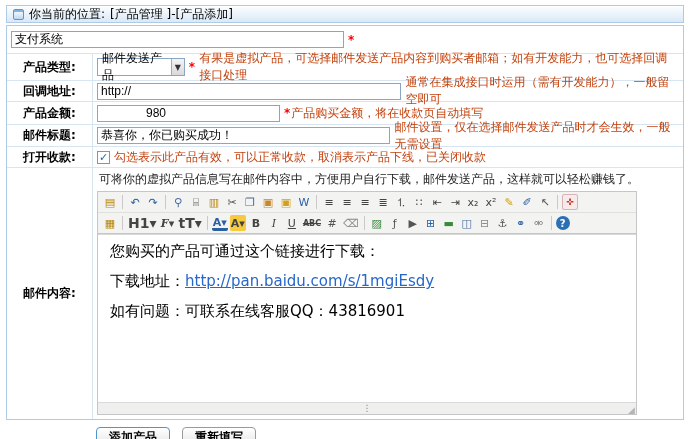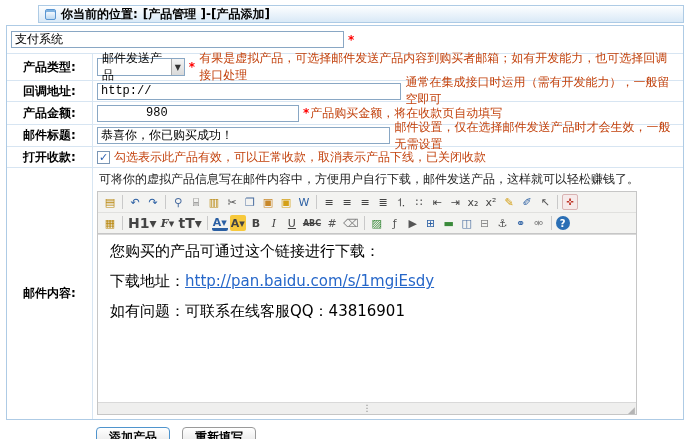--- a/index.html
+++ b/index.html
@@ -1,36 +1,36 @@
 <!DOCTYPE html>
 <html><head>
 <meta charset="utf-8">
 <style>
   * { box-sizing: border-box; }
   body { margin: 0; background: #fff; }
   .page { width: 678px; margin: 5px 6px; font-family: "DejaVu Sans", sans-serif; font-size: 12px; color: #000; }
 
   
   .breadcrumb-bar { height: 18px; display: flex; align-items: center; gap: 5px; padding-left: 6px;
-    background: linear-gradient(#fdfeff, #d9e9f7); border: 1px solid #aecbe5; font-weight: bold; margin-left: 32px; }
+    background: linear-gradient(#fdfeff, #d9e9f7); border: 1px solid #aecbe5; font-weight: normal; }
   .loc-icon { width: 11px; height: 11px; border: 1px solid #5a96d2; border-radius: 2px;
     background: linear-gradient(#f3f9ff 20%, #bcd8f0); box-shadow: inset 0 2px 0 #7fb2e0; }
 
   
   .form-table { margin-top: 2px; border: 1px solid #aecbe5; background: #fff; }
   .frow { display: flex; border-bottom: 1px solid #d7e5f2; align-items: stretch; }
   .frow:last-child { border-bottom: none; }
   .flabel { width: 86px; min-width: 86px; font-weight: bold; border-right: 1px solid #d7e5f2;
     display: flex; align-items: center; justify-content: center; }
   .ffield { flex: 1; padding: 3px 4px; display: flex; align-items: center; gap: 4px; }
   .ffield.block { display: block; padding: 2px 4px 4px 4px; }
   .txt { height: 17px; border: 1px solid #89a7c4; font-size: 12px; padding: 1px 3px;
-    font-family: Liberation Mono, monospace; }
+    font-family: Liberation Sans, sans-serif; }
   .w335 { width: 333px; }
-  .w185 { width: 202px; padding-left: 48px; }
+  .w185 { width: 183px; padding-left: 48px; }
   .req { color: #ff0000; font-weight: bold; }
   .note { color: #c2410c; }
 
   .select { border: 1px solid #89a7c4; height: 18px; display: inline-flex; align-items: center;
     background: #fff; padding-left: 4px; width: 94px; justify-content: space-between; cursor: default; }
   .select-arrow { font-size: 8px; background: linear-gradient(#f4f4f4,#d9d9d9); border-left: 1px solid #aaa;
     height: 16px; display: flex; align-items: center; padding: 0 3px; color: #333; }
 
   .checkbox { width: 13px; height: 13px; border: 1px solid #7a96b5; background: #fff;
     display: inline-flex; align-items: center; justify-content: center;

